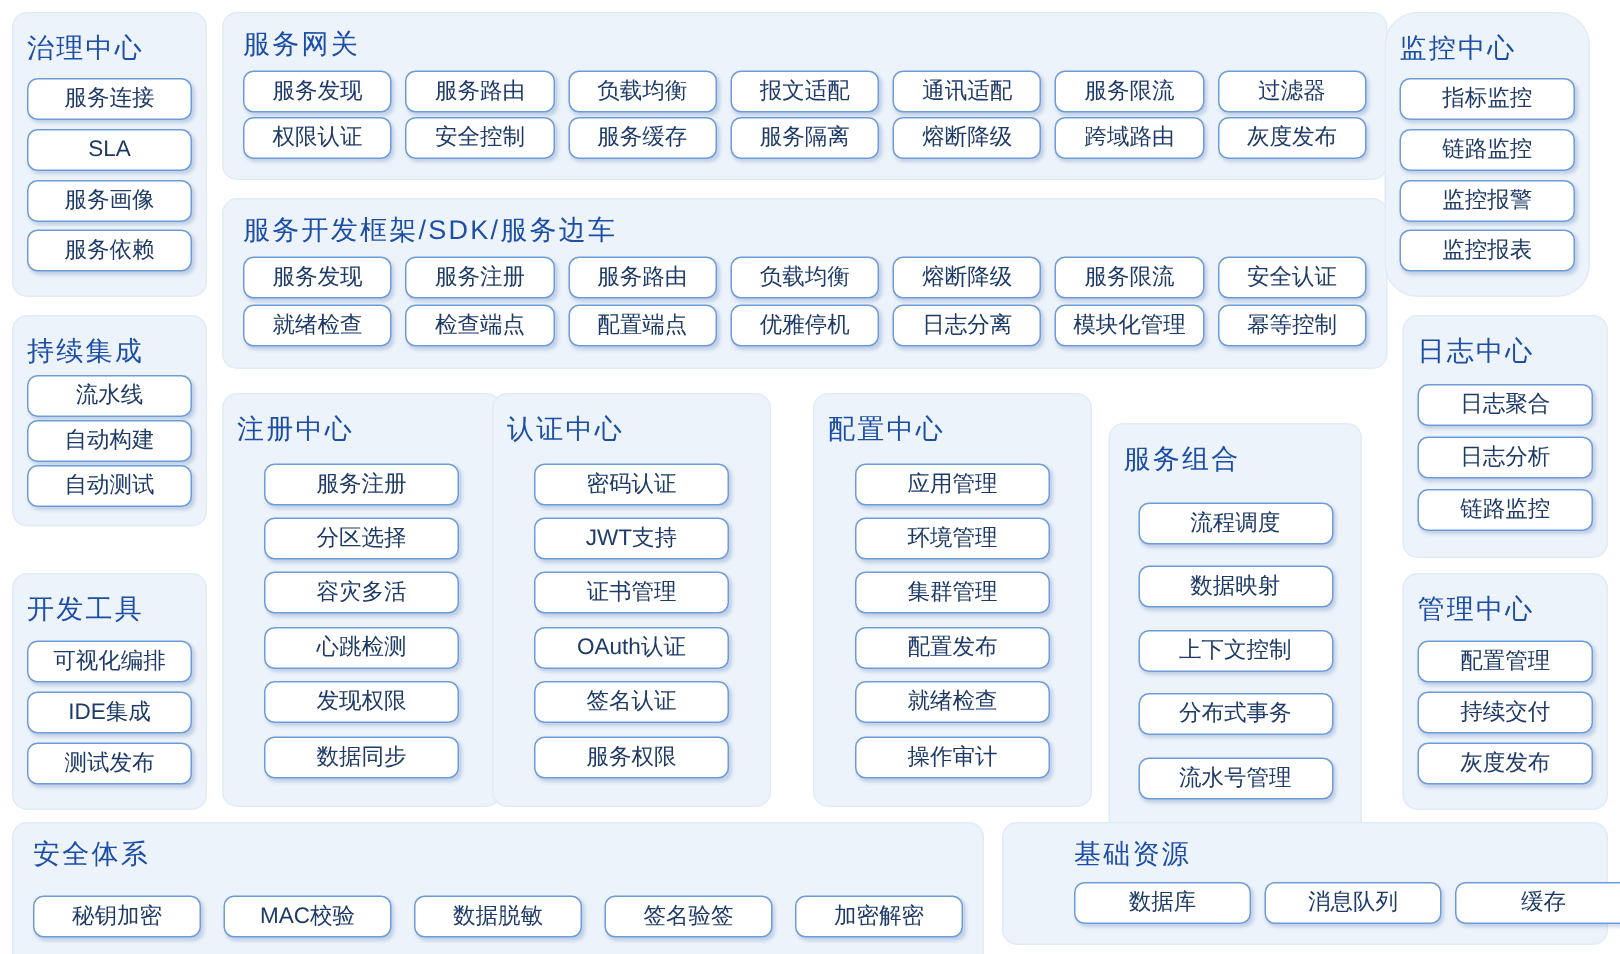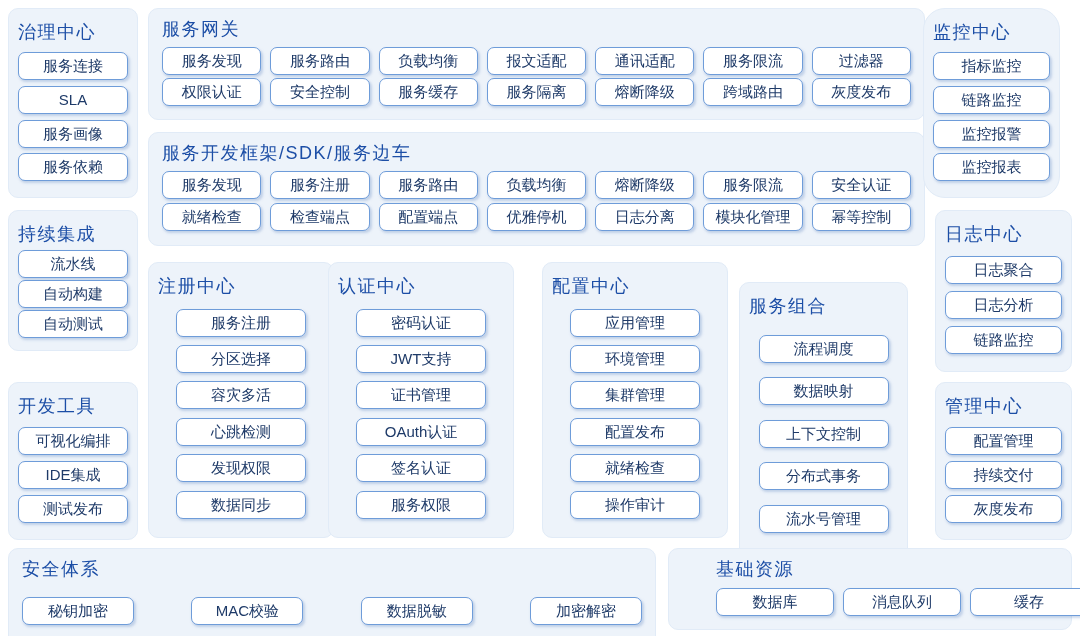--- a/index.html
+++ b/index.html
@@ -216,20 +216,21 @@
       </div>
   </section>
 
   <section class="panel wide" id="p-security">
     <div class="panel-title">安全体系</div>
     <div class="rows">
       <div class="chip-row spread">
           <div class="chip">秘钥加密</div>
           <div class="chip">MAC校验</div>
           <div class="chip">数据脱敏</div>
+          <div class="chip">签名验签</div>
           <div class="chip">加密解密</div>
         </div>
     </div>
   </section>
 
   <section class="panel wide" id="p-resources">
     <div class="panel-title">基础资源</div>
     <div class="rows">
       <div class="chip-row spread res">
           <div class="chip">数据库</div>

